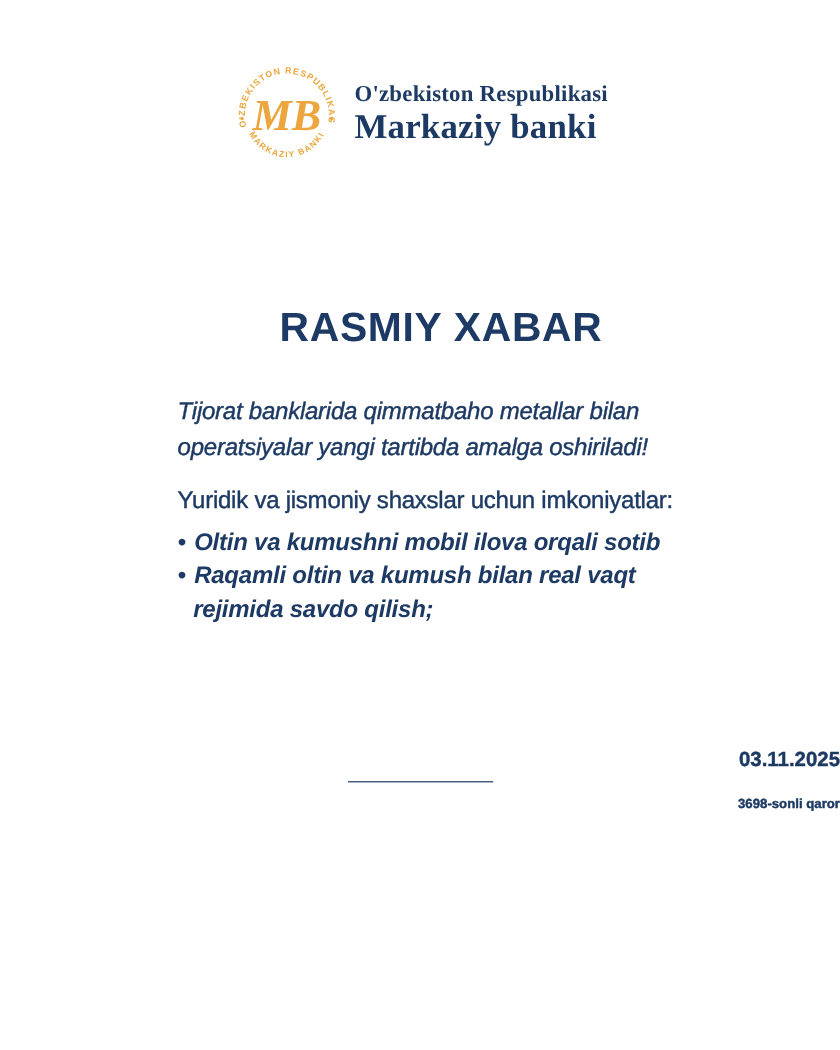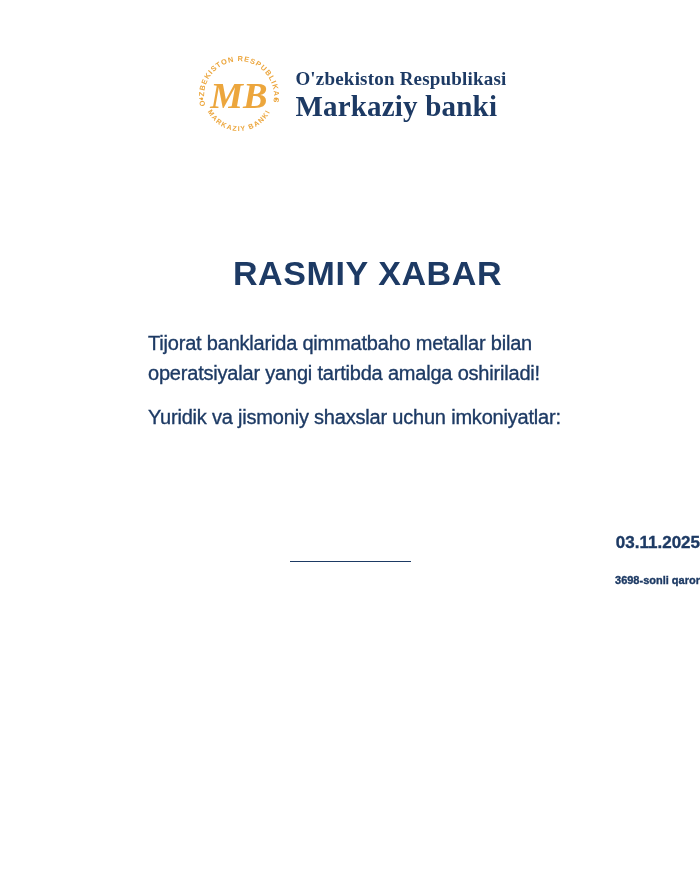--- a/index.html
+++ b/index.html
@@ -72,21 +72,21 @@
   }
   
   .medium { -webkit-text-stroke: 0.35px currentColor; }
   .content {
     margin: 38px 0 0 148px;
     width: 430px;
     font-size: 20px;
     line-height: 30px;
     letter-spacing: -0.2px;
   }
-  .line { display: block; }
+  .line { display: block; font-style: italic; }
   .subheading { margin-top: 14px; }
   .bullets { margin-top: 6px; font-weight: 700; line-height: 28px; letter-spacing: -0.2px; }
   .bullet .marker { margin-right: 7px; }
   .bullet .cont { padding-left: 13px; }
   .closing { margin-top: 14px; }
   
   .footer { margin-top: 100px; text-align: right; }
   .date { font-size: 17px; font-weight: 700; line-height: 22px; }
   .rule {
     width: 121px;
@@ -130,20 +130,25 @@
 
     <p class="para medium">
       <span class="line">Tijorat banklarida qimmatbaho metallar bilan</span>
       <span class="line">operatsiyalar yangi tartibda amalga oshiriladi!</span>
     </p>
 
     <p class="para medium subheading">Yuridik va jismoniy shaxslar uchun imkoniyatlar:</p>
 
     <div class="bullets">
       <div class="bullet">
+        <span class="line"><span class="marker">•</span><span>Oltin va kumushni mobil ilova orqali sotib</span></span>
+      </div>
+      <div class="bullet">
+        <span class="line"><span class="marker">•</span><span>Raqamli oltin va kumush bilan real vaqt</span></span>
+        <span class="line cont">rejimida savdo qilish;</span>
       </div>
     </div>
 
 
   </main>
 
   <footer class="footer">
     <div class="date medium">03.11.2025</div>
     <div class="rule"></div>
     <div class="decree medium">3698-sonli qaror</div>

